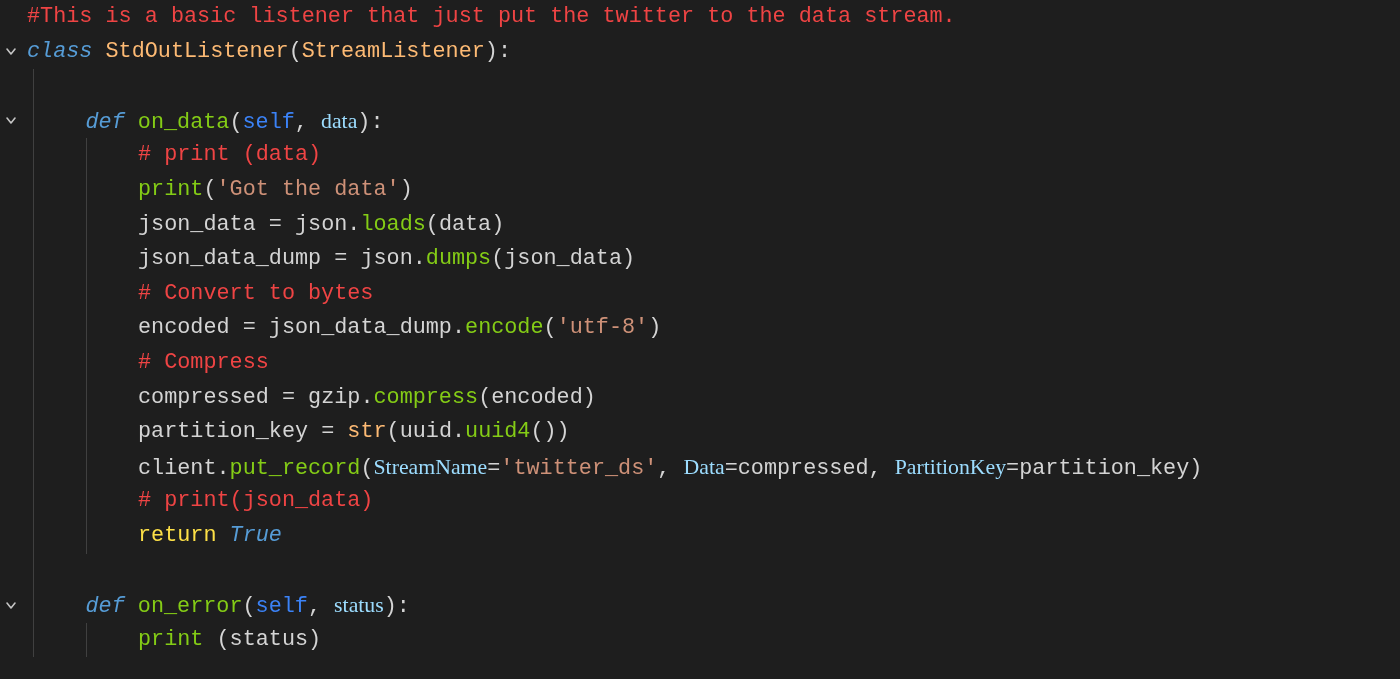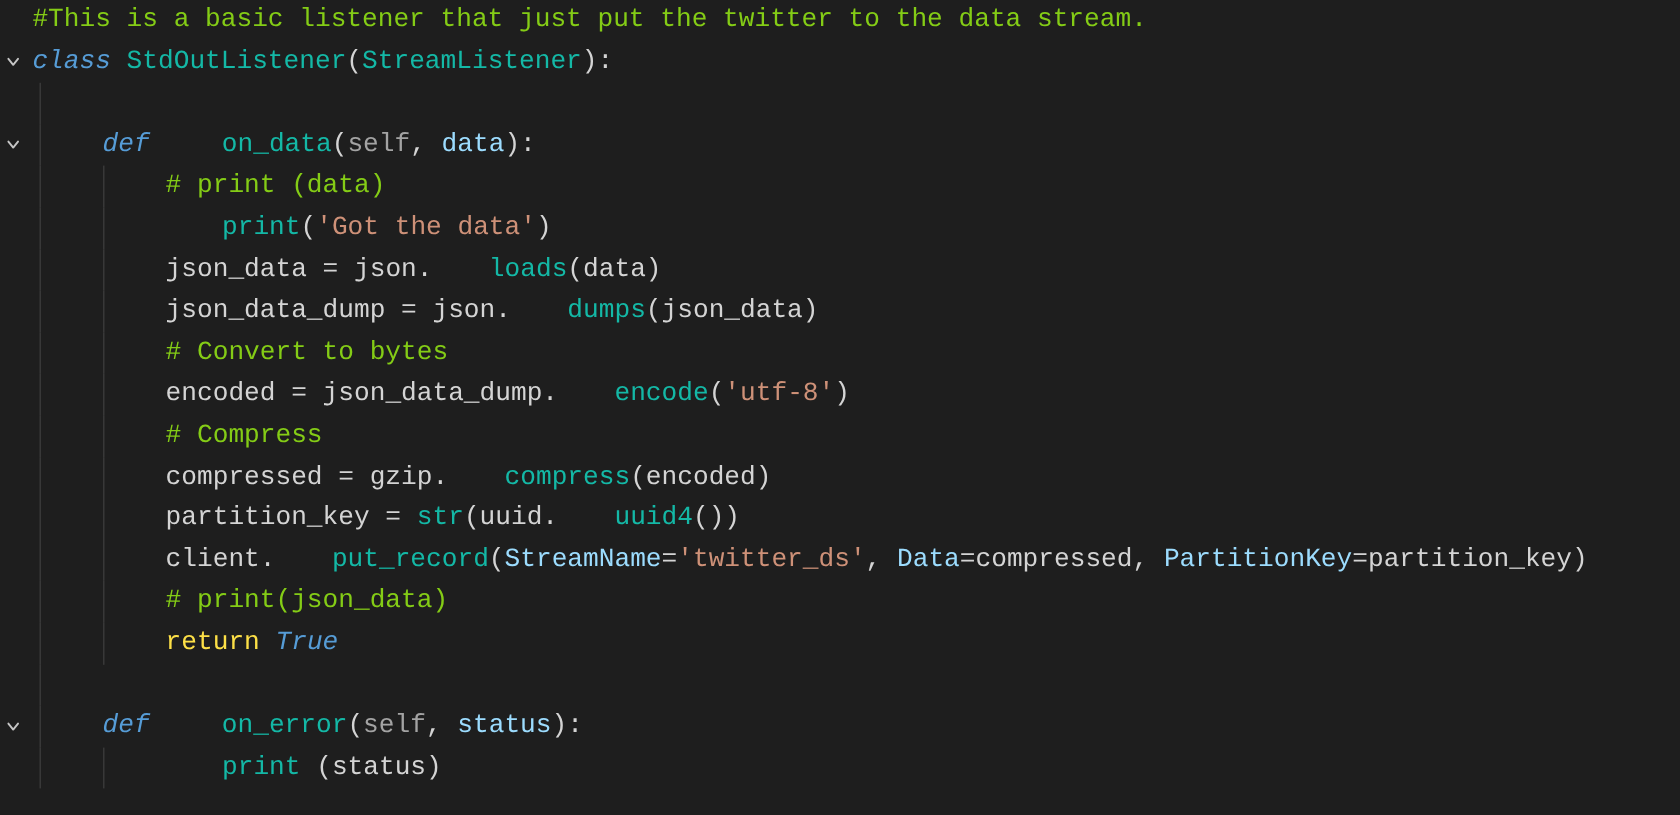--- a/index.html
+++ b/index.html
@@ -46,29 +46,29 @@
   .guide {
     display: inline-block;
     width: 0;
     border-left: 1px solid #404040;
     height: 34.6px;
     vertical-align: top;
     margin-right: -1px;
   }
 
   
-  .c-comment  { color: #84cc16; }
+  .c-comment  { color: #ef4444; }
   .c-keyword  { color: #569cd6; font-style: italic; }
   .c-keyword2 { color: #fde047; }
-  .c-class    { color: #14b8a6; }
-  .c-func     { color: #14b8a6; margin-left: 47px; }
-  .c-param    { color: #9cdcfe; }
+  .c-class    { color: #fdba74; }
+  .c-func     { color: #84cc16; }
+  .c-param    { color: #9cdcfe; font-family: Liberation Serif, serif; }
   .c-string   { color: #ce9178; }
   .c-default  { color: #d4d4d4; }
-  .c-self     { color: #a3a3a3; text-align: center; }
+  .c-self     { color: #3b82f6; text-align: center; }
   .c-assign   { color: #d4d4d4; }
 </style>
 </head>
 <body>
 
 <div class="gutter">
     <div class="fold" style="top: 43.9px;">
       <svg width="16" height="16" viewBox="0 0 16 16">
         <path d="M4 5 L8 10 L12 5" stroke="#c5c5c5" stroke-width="1.6" fill="none" stroke-linecap="round" stroke-linejoin="round"></path>
       </svg>

